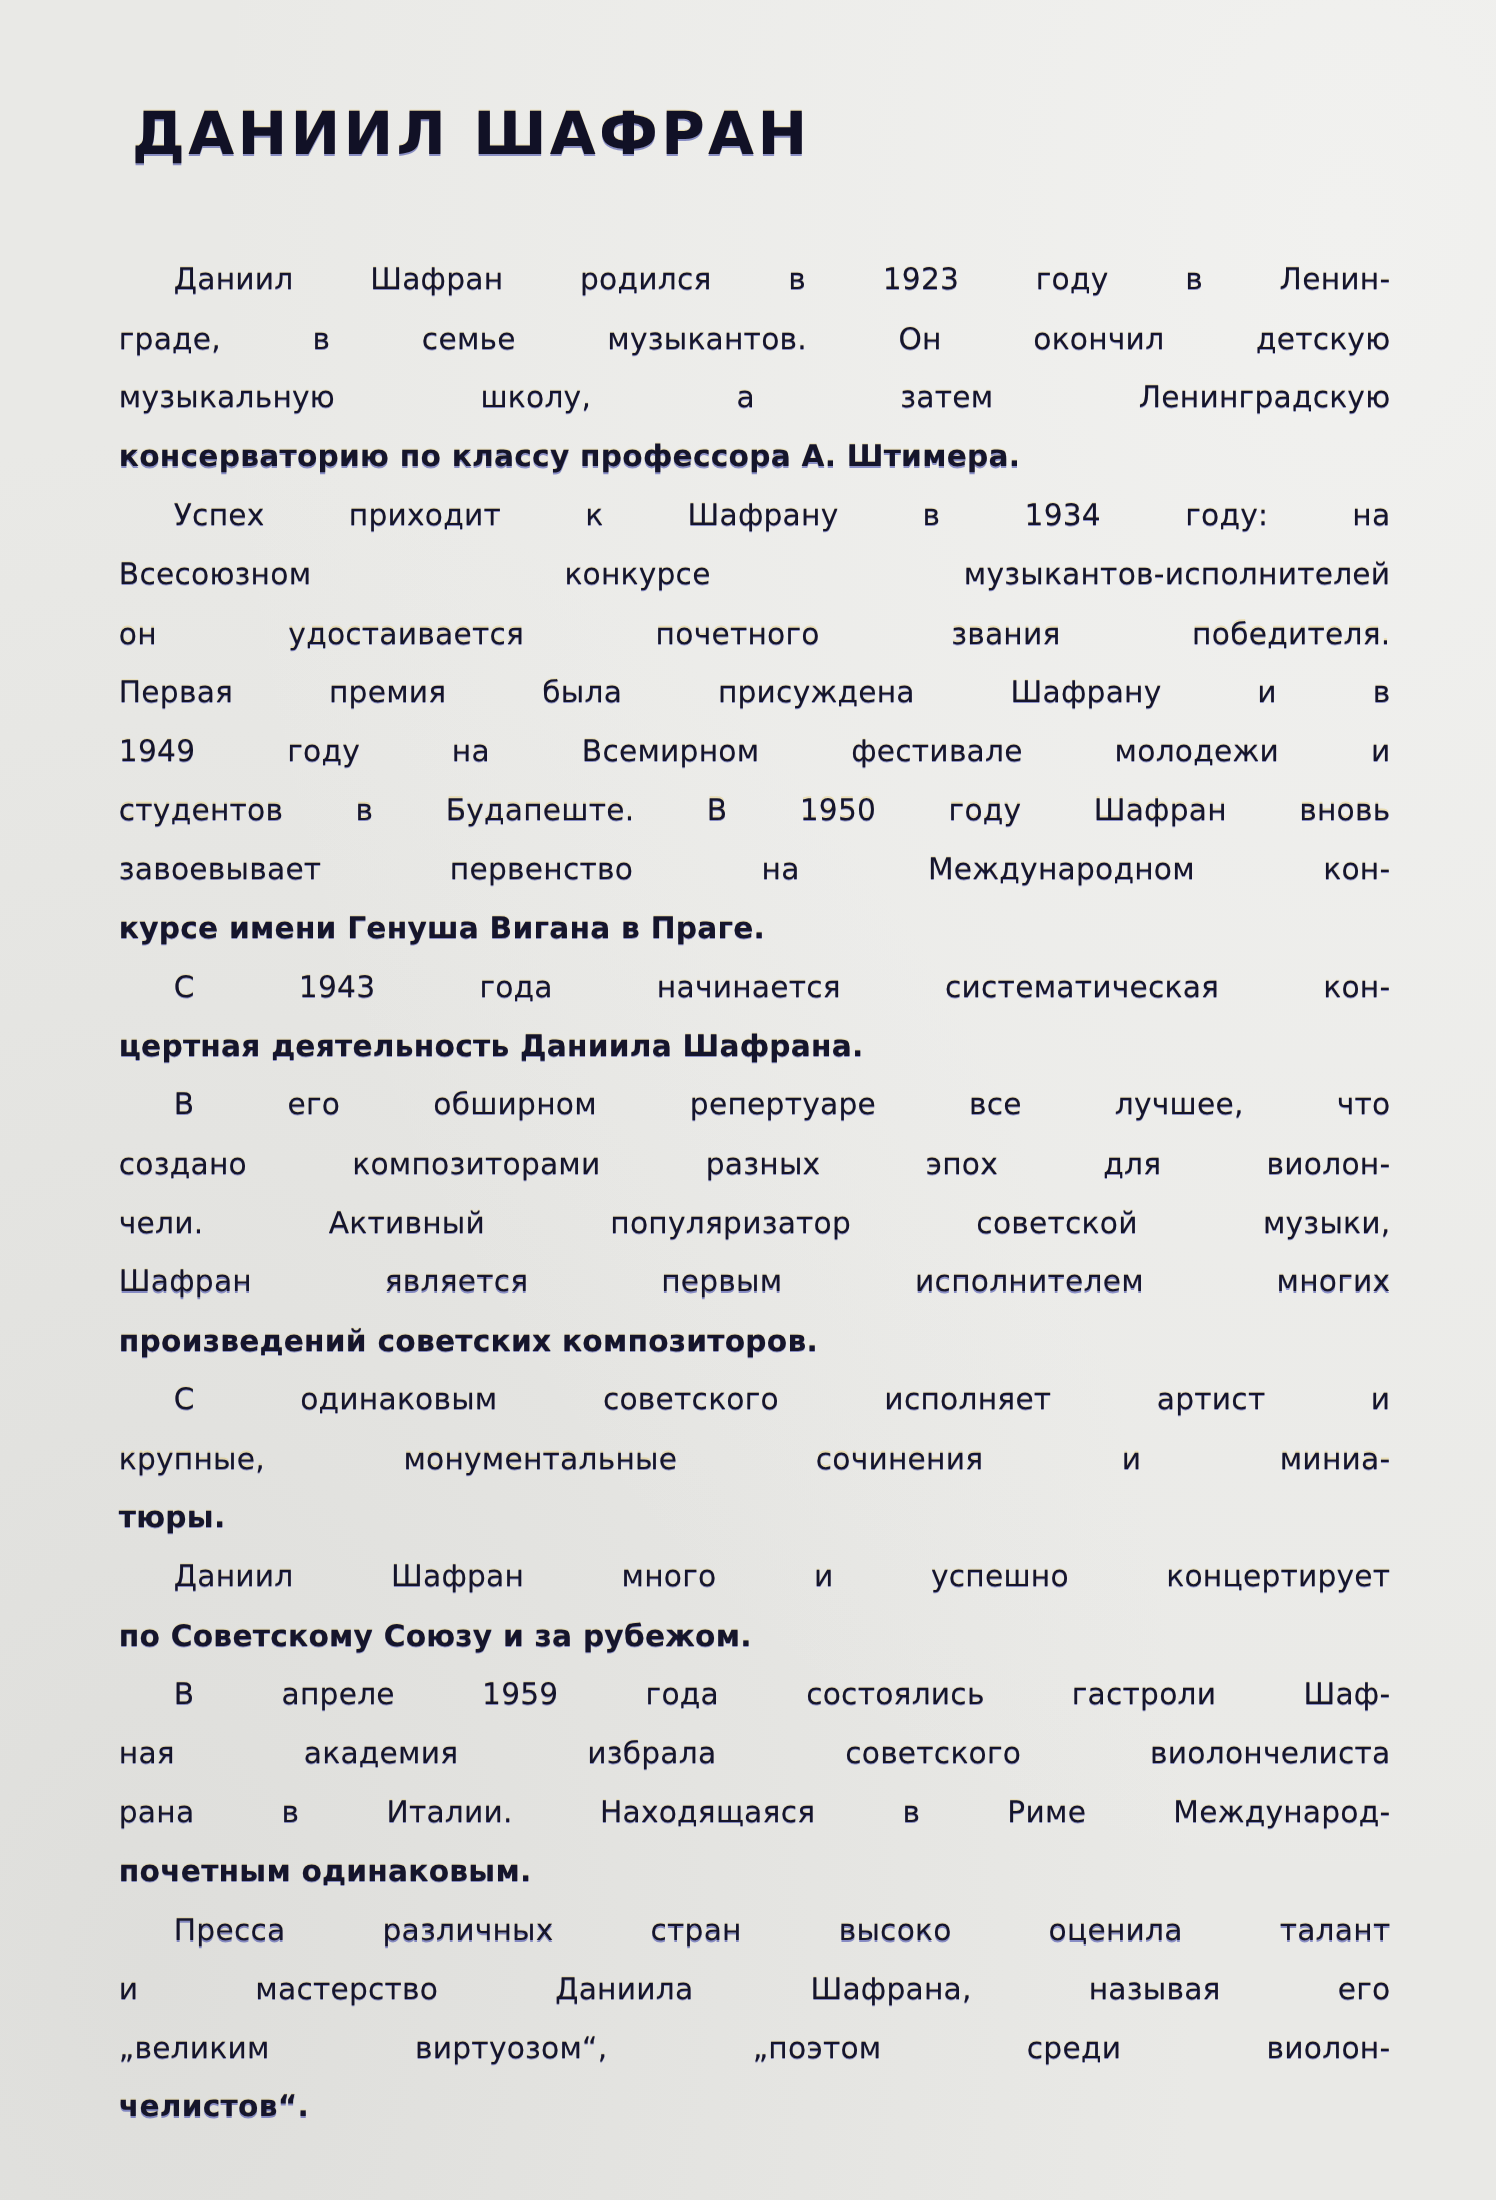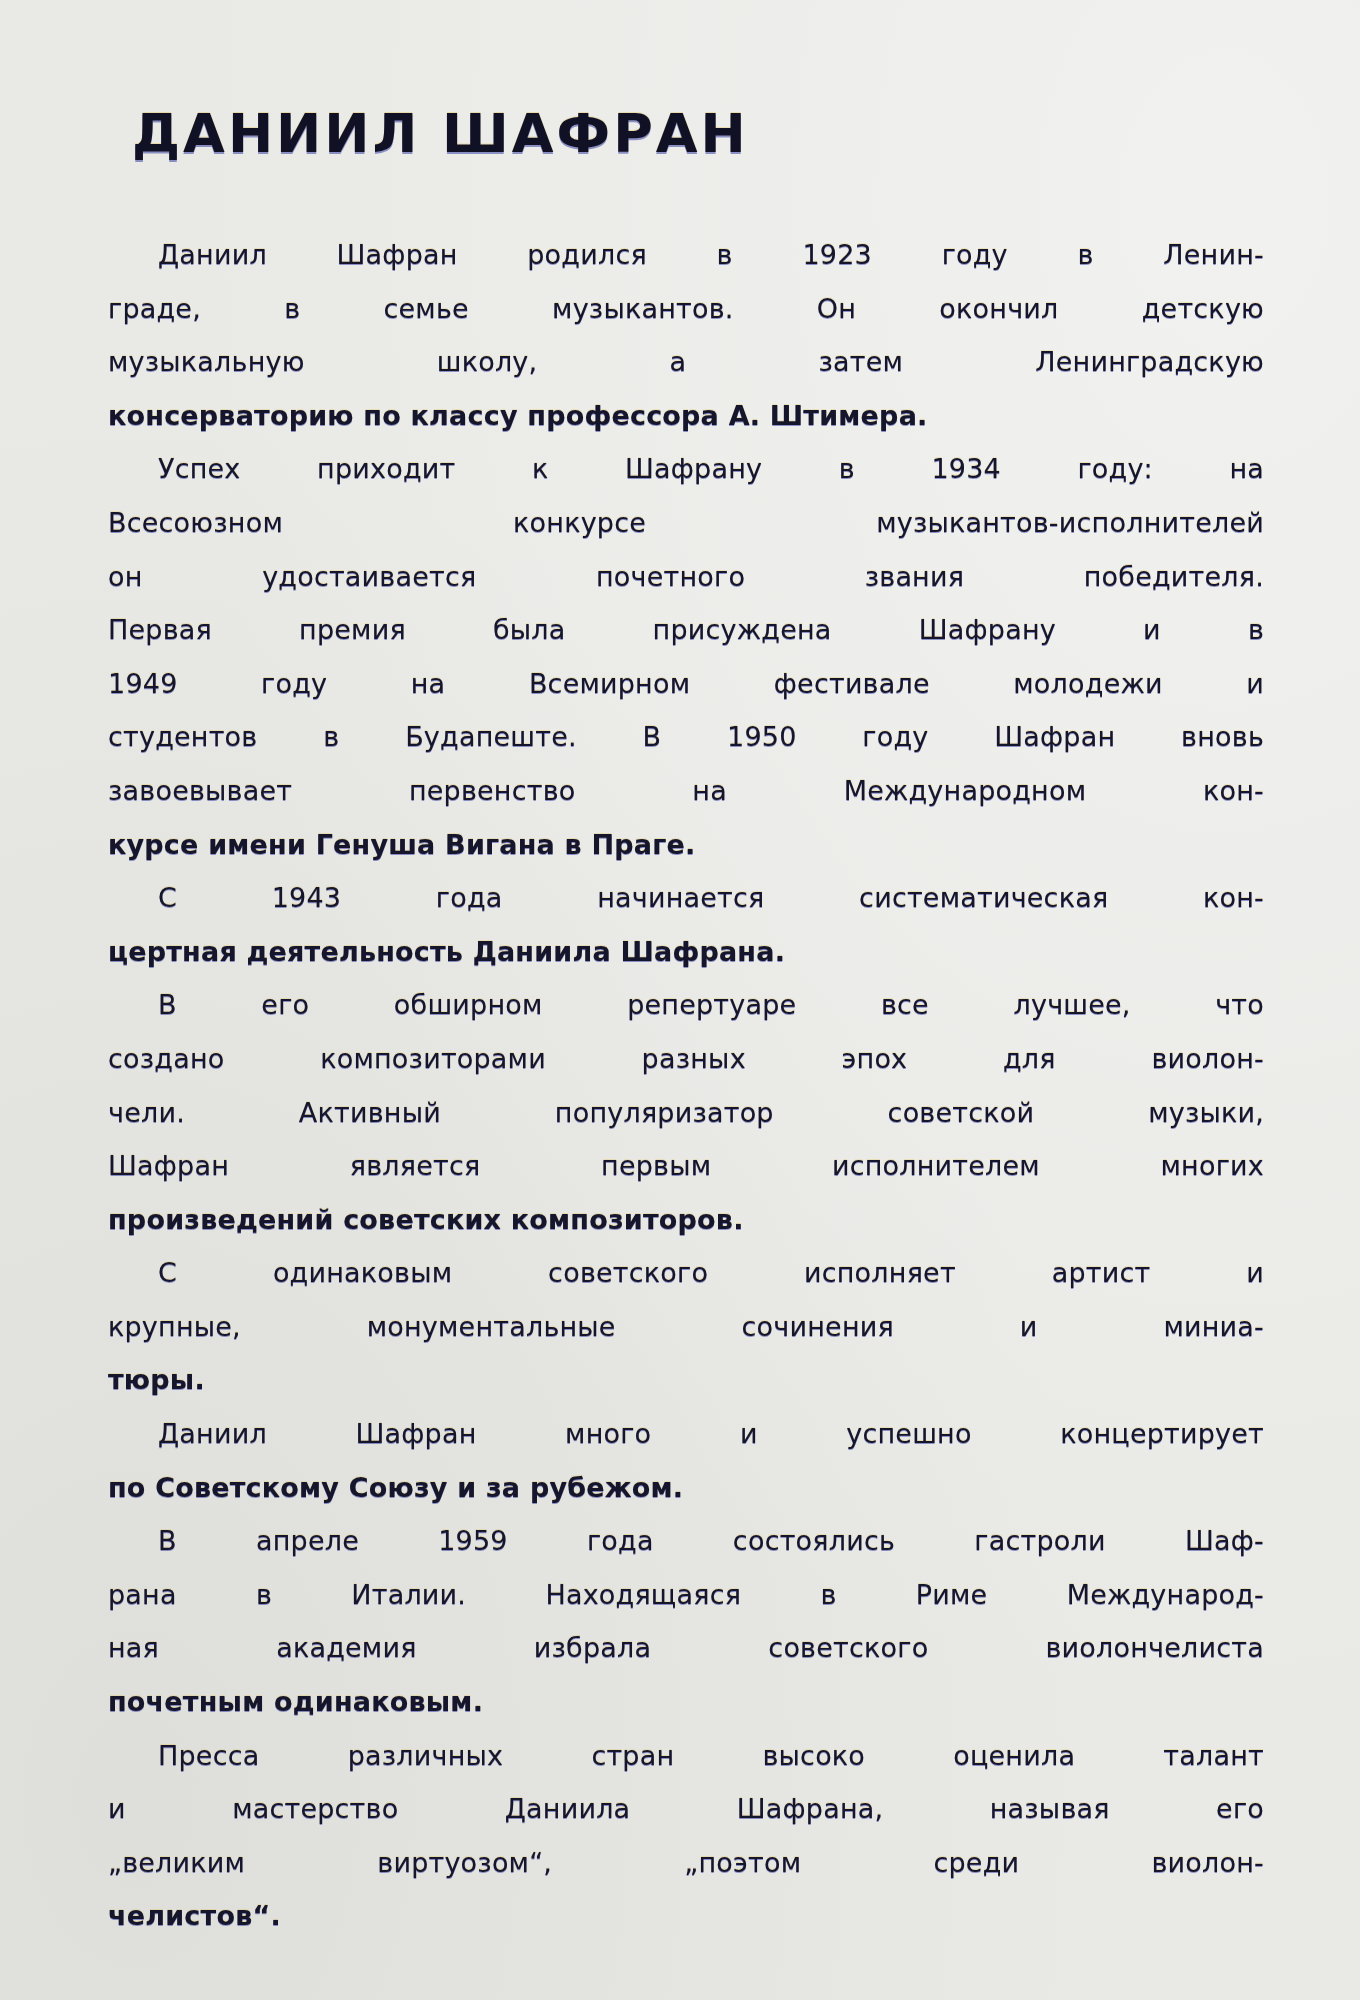--- a/index.html
+++ b/index.html
@@ -21,21 +21,21 @@
     .page {
       position: absolute;
       left: 108px;
       top: 0;
       width: 1156px;
     }
     .title {
       position: absolute;
       top: 88px;
       left: 8px;
-      margin: 16px;
+      margin: 4px;
       font-size: 54px;
       font-weight: bold;
       letter-spacing: 3px;
       line-height: 60px;
       white-space: nowrap;
       color: #111126;
       text-shadow: 0 2px 0 rgba(20,30,150,0.45), 0 -1px 0 rgba(230,190,60,0.35);
     }
     .body {
       position: absolute;
@@ -87,21 +87,21 @@
       <span class="line">создано композиторами разных эпох для виолон-</span>
       <span class="line">чели. Активный популяризатор советской музыки,</span>
       <span class="line">Шафран является первым исполнителем многих</span>
       <span class="line last">произведений советских композиторов.</span>
       <span class="line indent">С одинаковым советского исполняет артист и</span>
       <span class="line">крупные, монументальные сочинения и миниа-</span>
       <span class="line last">тюры.</span>
       <span class="line indent">Даниил Шафран много и успешно концертирует</span>
       <span class="line last">по Советскому Союзу и за рубежом.</span>
       <span class="line indent">В апреле 1959 года состоялись гастроли Шаф-</span>
+      <span class="line">ная академия избрала советского виолончелиста</span>
       <span class="line">рана в Италии. Находящаяся в Риме Международ-</span>
-      <span class="line">ная академия избрала советского виолончелиста</span>
       <span class="line last">почетным одинаковым.</span>
       <span class="line indent">Пресса различных стран высоко оценила талант</span>
       <span class="line">и мастерство Даниила Шафрана, называя его</span>
       <span class="line">„великим виртуозом“, „поэтом среди виолон-</span>
       <span class="line last">челистов“.</span>
     </div>
 </div>
 
 </body></html>

